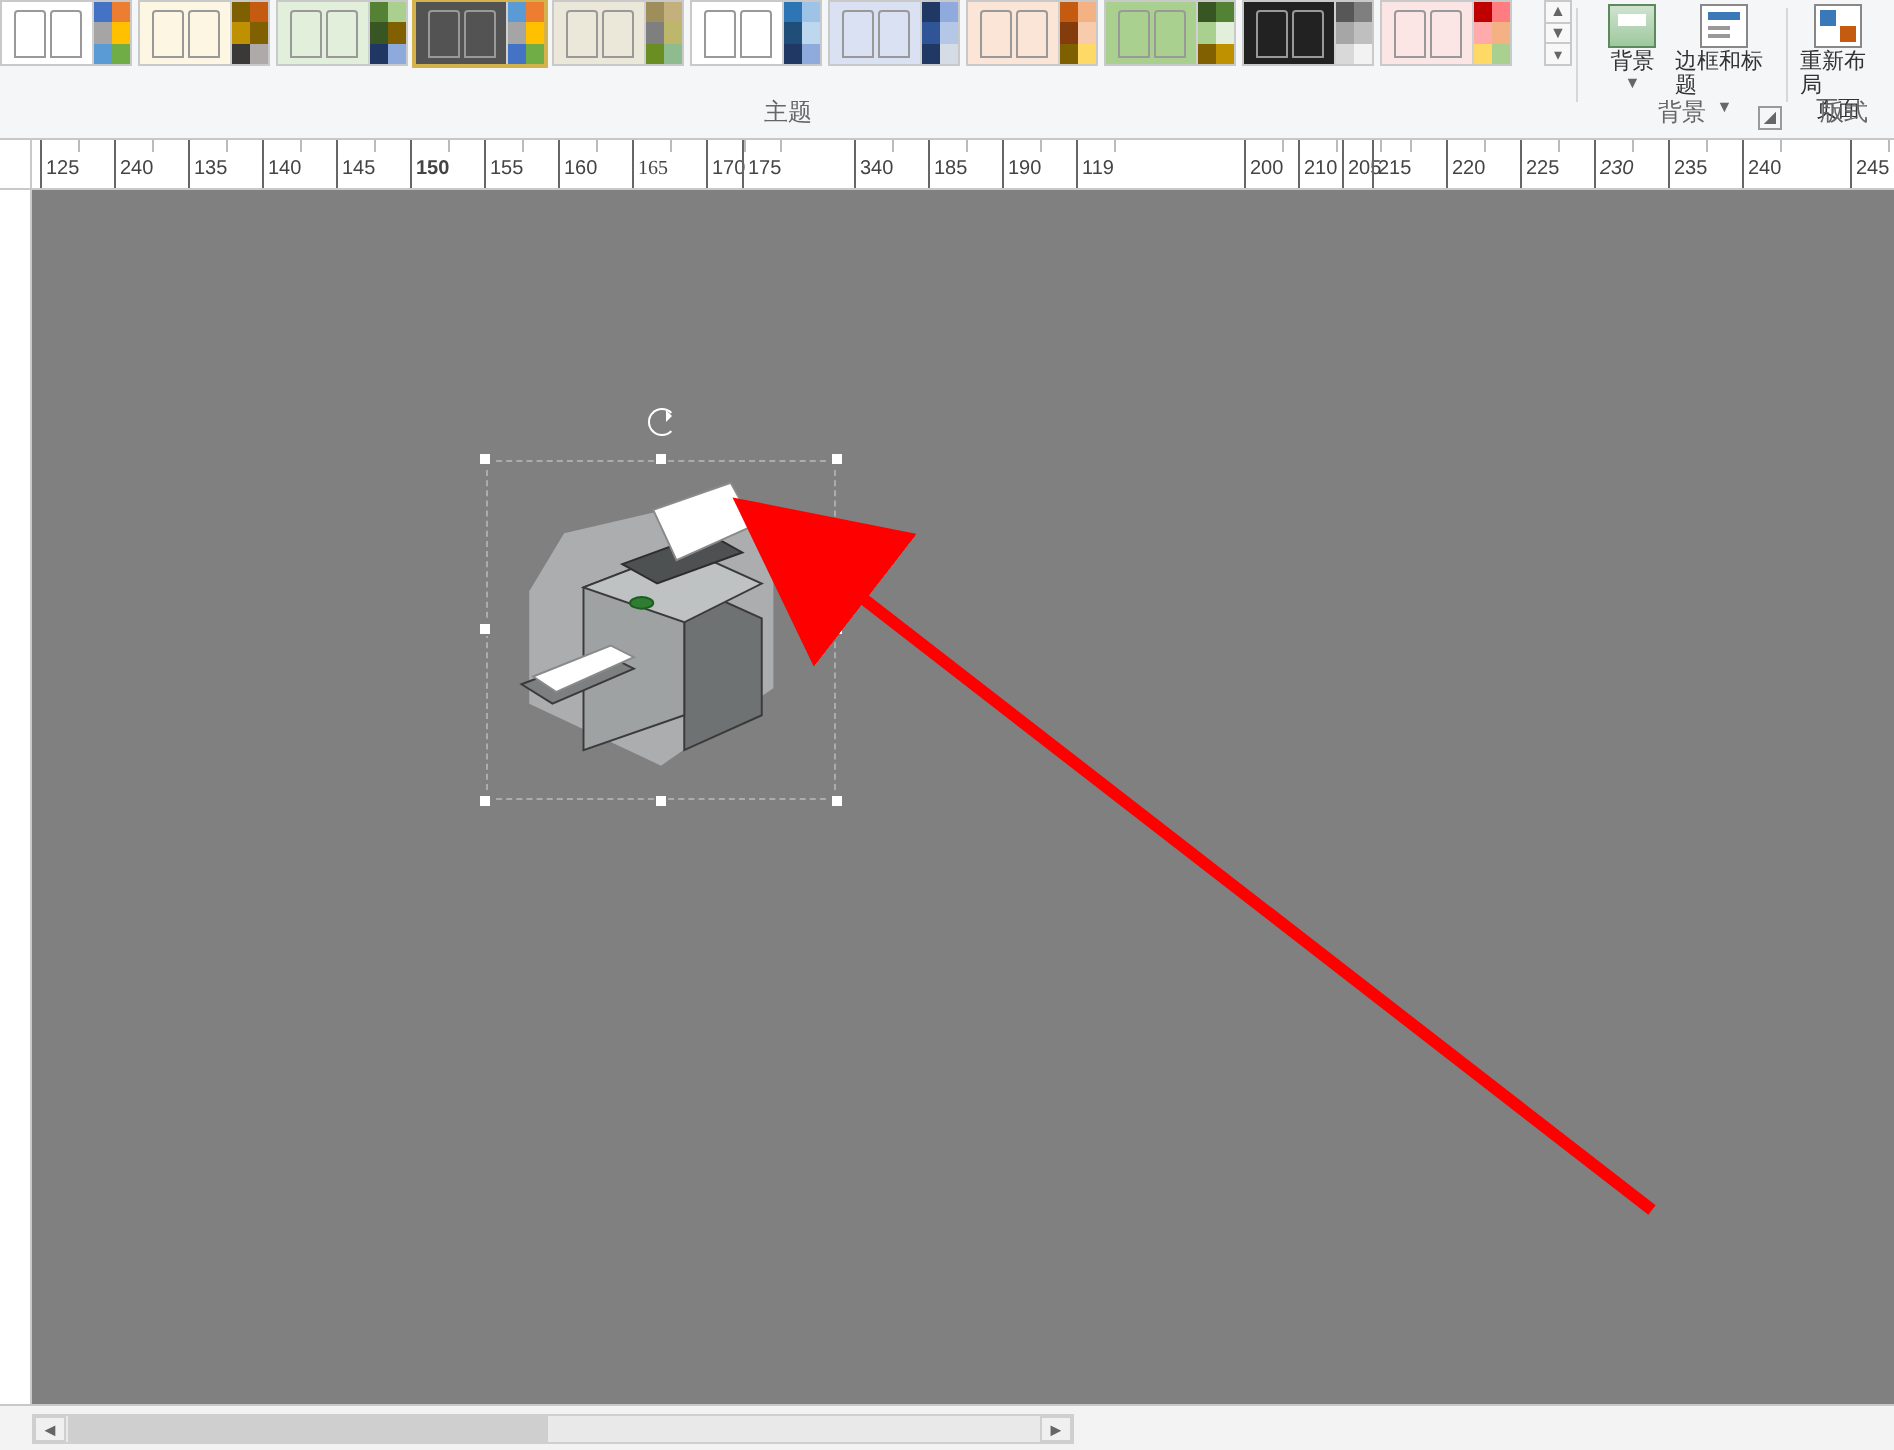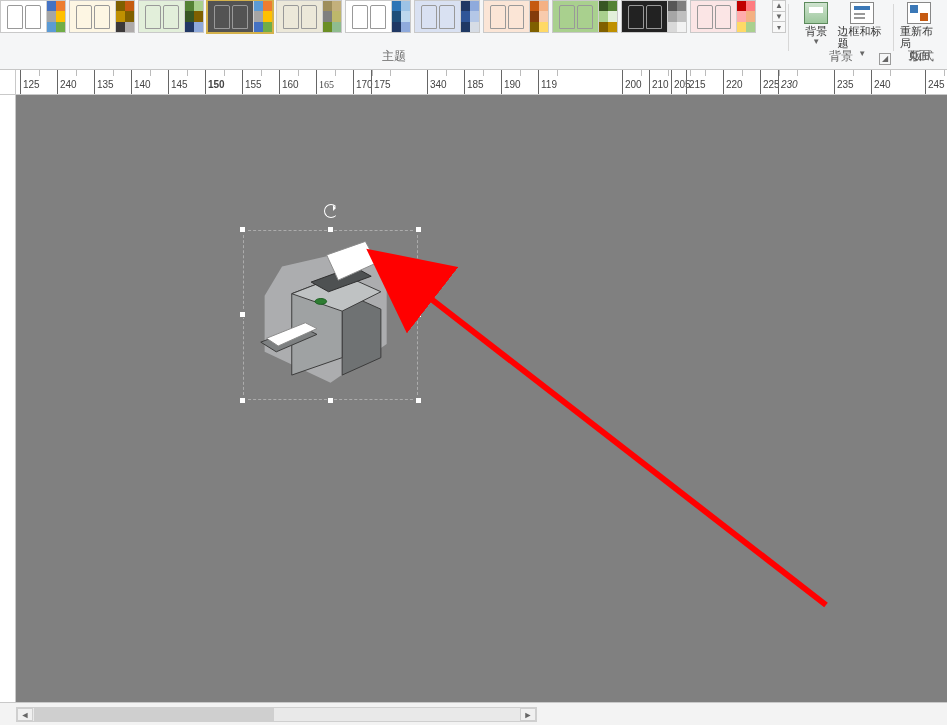--- a/index.html
+++ b/index.html
@@ -461,21 +461,21 @@
         <div class="sub"></div>
       </div>
       <div class="tick" style="left: 707px;">
         <span>220</span>
         <div class="sub"></div>
       </div>
       <div class="tick" style="left: 744px;">
         <span>225</span>
         <div class="sub"></div>
       </div>
-      <div class="tick" style="left: 762px; font-style: italic;">
+      <div class="tick" style="left: 781px; font-style: italic;">
         <span>230</span>
         <div class="sub"></div>
       </div>
       <div class="tick" style="left: 818px;">
         <span>235</span>
         <div class="sub"></div>
       </div>
       <div class="tick" style="left: 855px;">
         <span>240</span>
         <div class="sub"></div>

